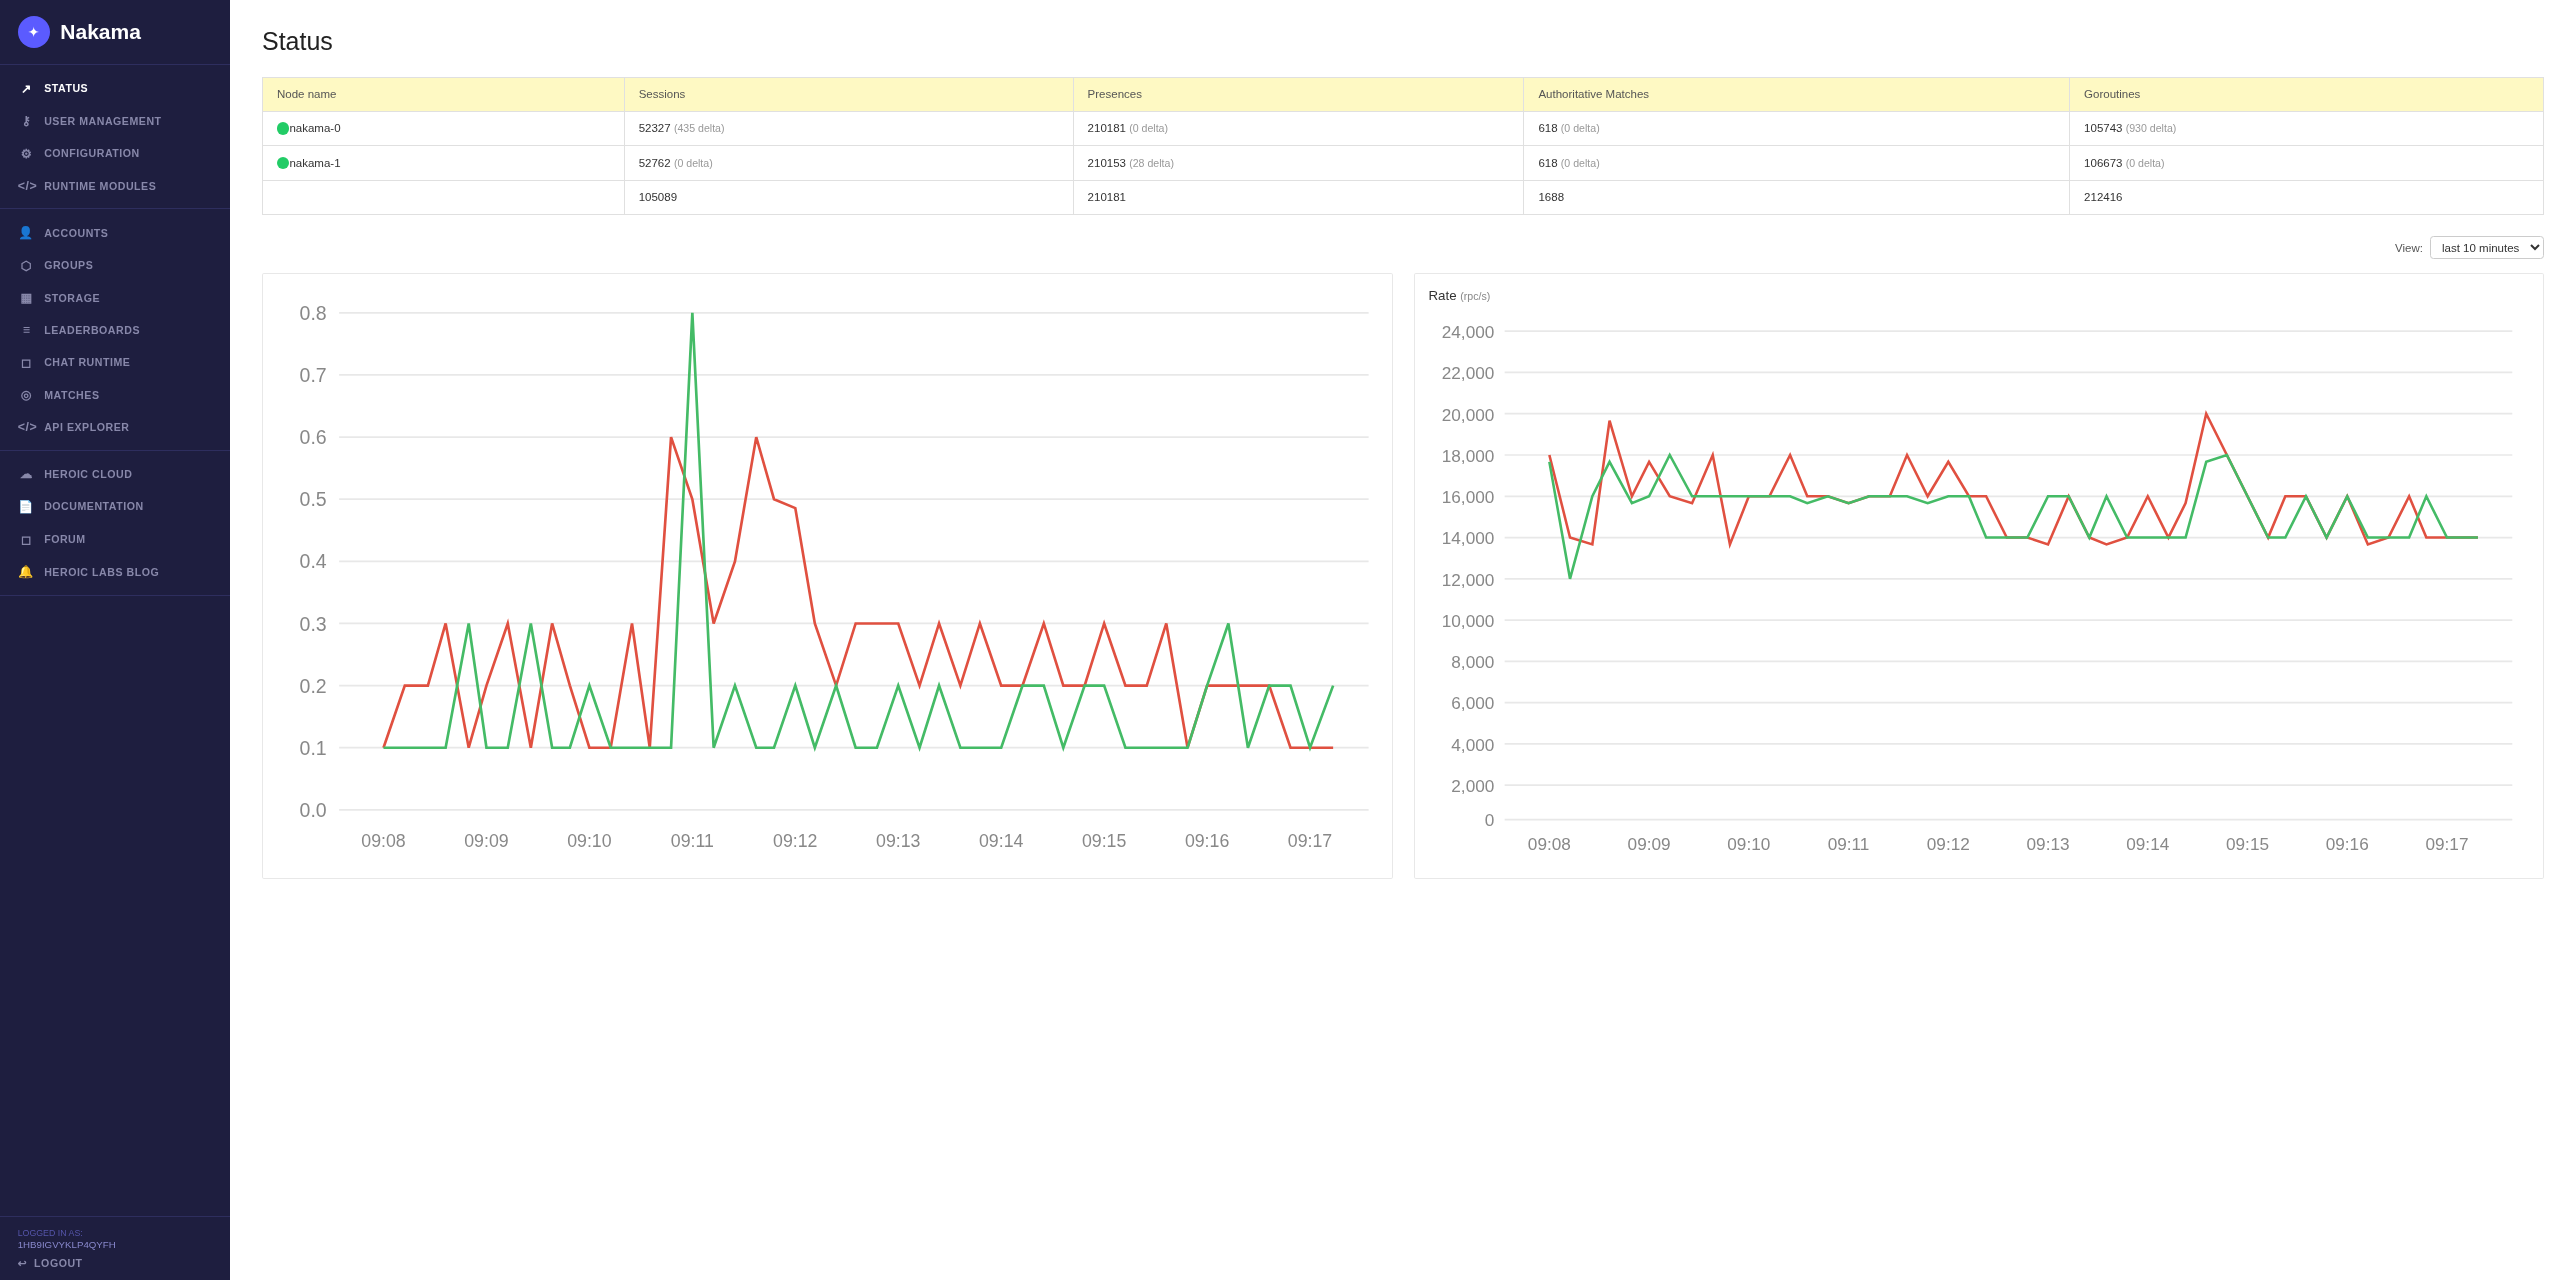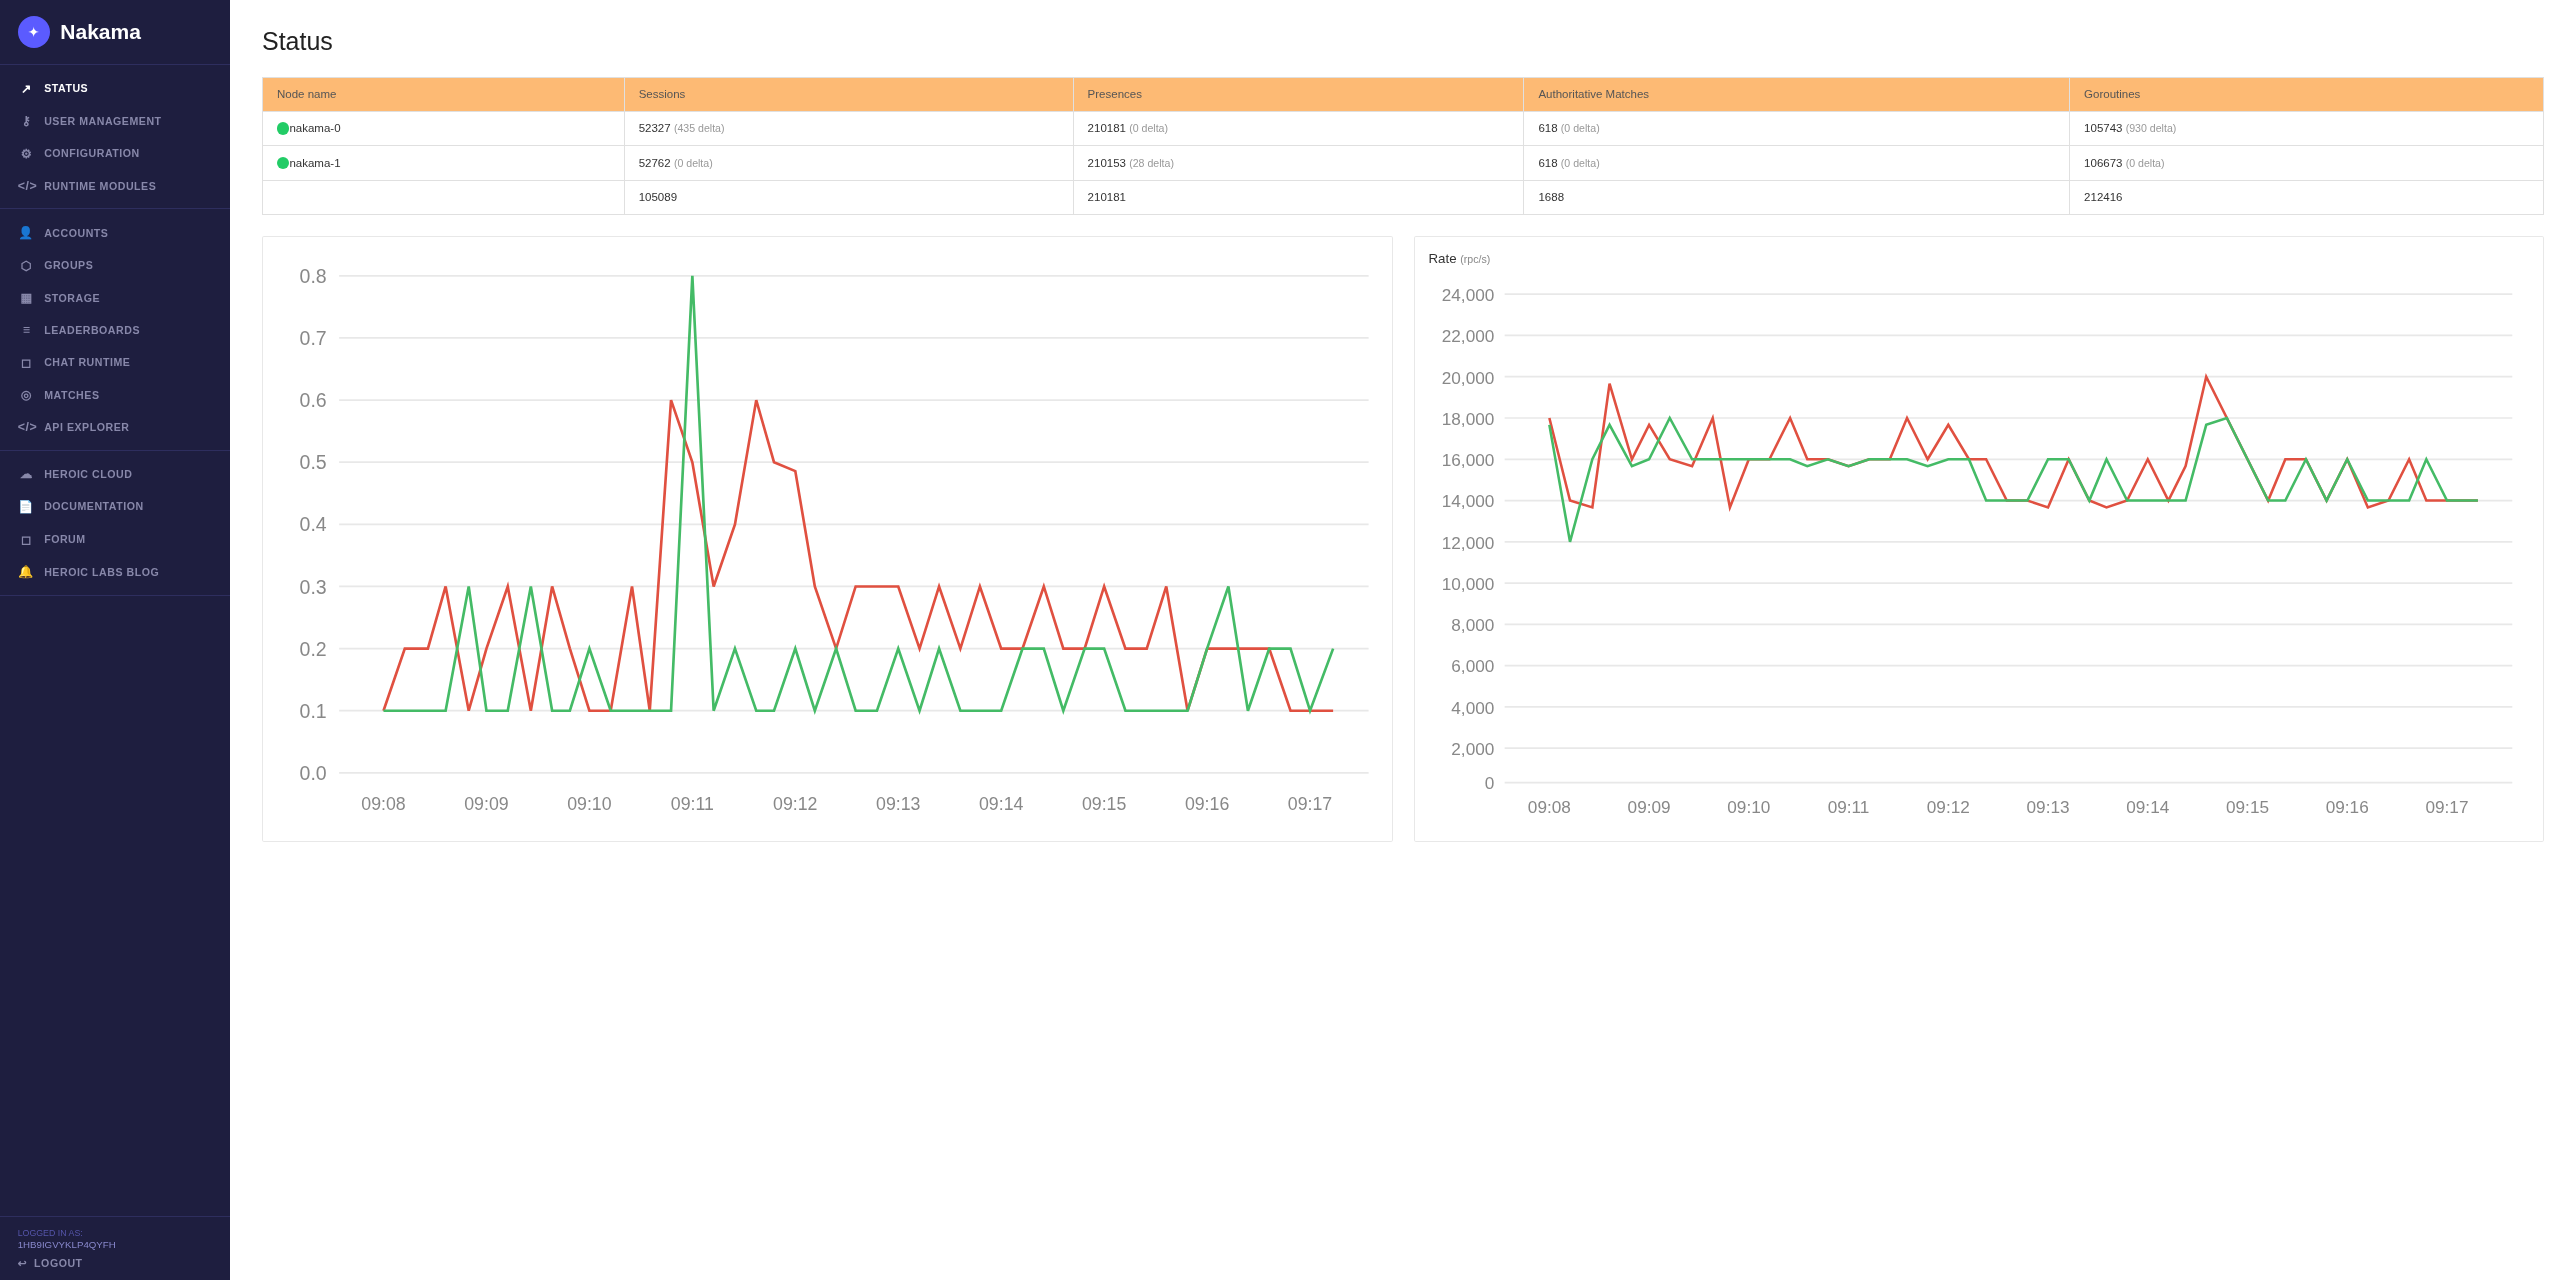--- a/index.html
+++ b/index.html
@@ -78,21 +78,21 @@
     .page-title { font-size: 25px; font-weight: 400; color: #222; margin-bottom: 21px; }
 
     
     .status-table {
       width: 100%;
       border-collapse: collapse;
       border: 0.9px solid #e0e0e0;
       margin-bottom: 21px;
     }
     .status-table th {
-      background: #fdba74;
+      background: #fef9c3;
       padding: 10.6px 14px;
       text-align: left;
       font-size: 11.5px;
       font-weight: 500;
       color: #555;
       border-bottom: 0.9px solid #e0e0e0;
       border-right: 0.9px solid #e0e0e0;
     }
     .status-table th:last-child { border-right: none; }
     .status-table td {
@@ -304,20 +304,29 @@
       <tr>
         <td></td>
         <td class="total-cell">105089</td>
         <td class="total-cell">210181</td>
         <td class="total-cell">1688</td>
         <td class="total-cell">212416</td>
       </tr>
     </tbody>
   </table>
 
+  <div class="view-row">
+    <span>View:</span>
+    <select class="view-select">
+      <option>last 5 minutes</option>
+      <option selected="">last 10 minutes</option>
+      <option>last 30 minutes</option>
+      <option>last 1 hour</option>
+    </select>
+  </div>
 
   <div class="charts-row">
 
     <div class="chart-container">
       <div class="chart-area">
         <svg class="chart" viewBox="0 0 620 320" xmlns="http://www.w3.org/2000/svg">
 
           <text x="28" y="18" font-size="11" fill="#888" text-anchor="end">0.8</text>
           <text x="28" y="53" font-size="11" fill="#888" text-anchor="end">0.7</text>
           <text x="28" y="88" font-size="11" fill="#888" text-anchor="end">0.6</text>

